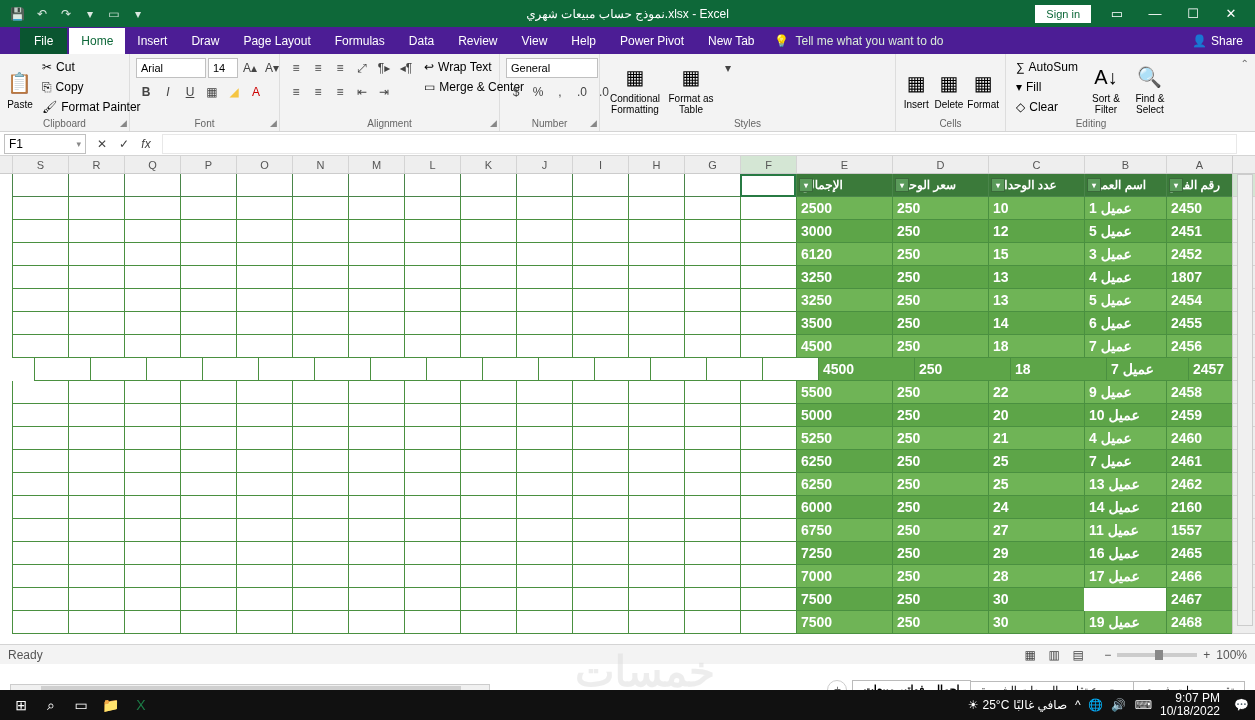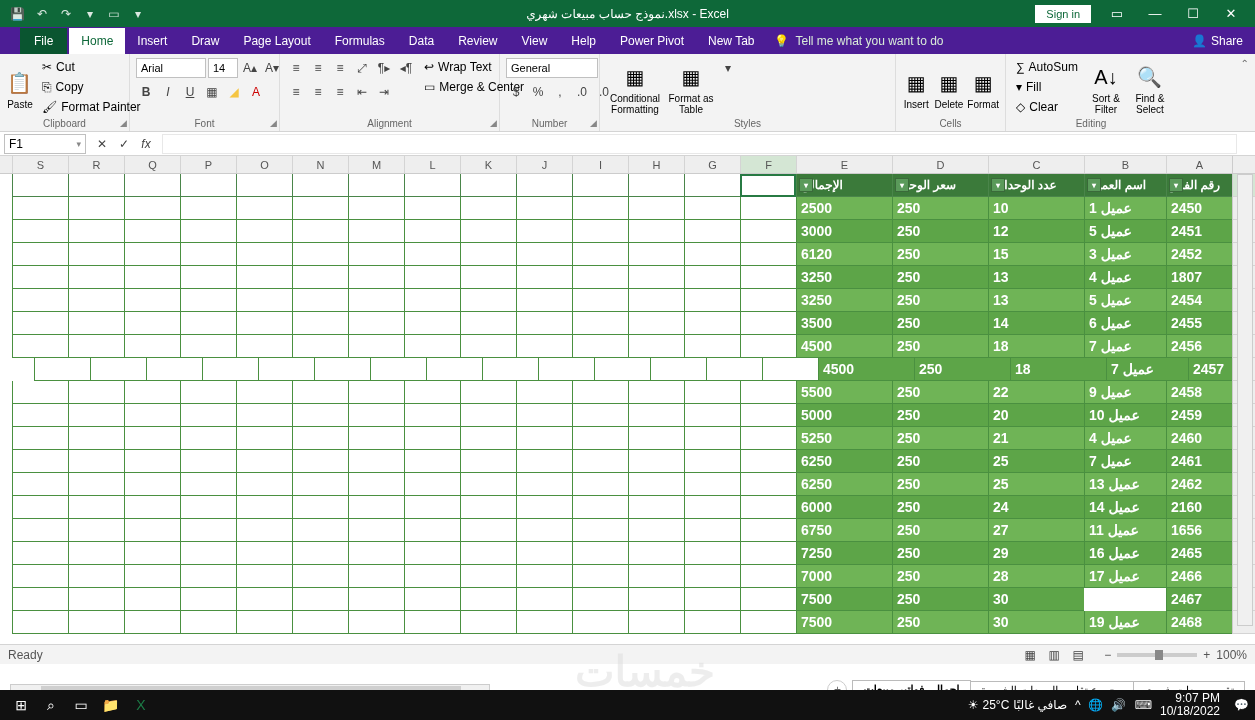--- a/index.html
+++ b/index.html
@@ -669,21 +669,21 @@
           <div class="cell" style="width: 56px; background: rgb(255, 255, 255);"></div>
           <div class="cell" style="width: 56px; background: rgb(255, 255, 255);"></div>
           <div class="cell" style="width: 56px; background: rgb(255, 255, 255);"></div>
           <div class="cell" style="width: 56px; background: rgb(255, 255, 255);"></div>
           <div class="cell" style="width: 56px; background: rgb(255, 255, 255);"></div>
           <div class="cell" style="width: 56px; background: rgb(255, 255, 255);"></div>
           <div class="cell" style="width: 56px; background: rgb(255, 255, 255);"></div>
           <div class="cell" style="width: 56px; background: rgb(255, 255, 255);"></div>
         </div>
         <div class="row drow alt">
-          <div class="cell" style="width: 66px;">1656</div>
+          <div class="cell" style="width: 66px;">1557</div>
           <div class="cell" style="width: 82px;">عميل 11</div>
           <div class="cell" style="width: 96px;">27</div>
           <div class="cell" style="width: 96px;">250</div>
           <div class="cell" style="width: 96px;">6750</div>
           <div class="cell" style="width: 56px; background: rgb(255, 255, 255);"></div>
           <div class="cell" style="width: 56px; background: rgb(255, 255, 255);"></div>
           <div class="cell" style="width: 56px; background: rgb(255, 255, 255);"></div>
           <div class="cell" style="width: 56px; background: rgb(255, 255, 255);"></div>
           <div class="cell" style="width: 56px; background: rgb(255, 255, 255);"></div>
           <div class="cell" style="width: 56px; background: rgb(255, 255, 255);"></div>

